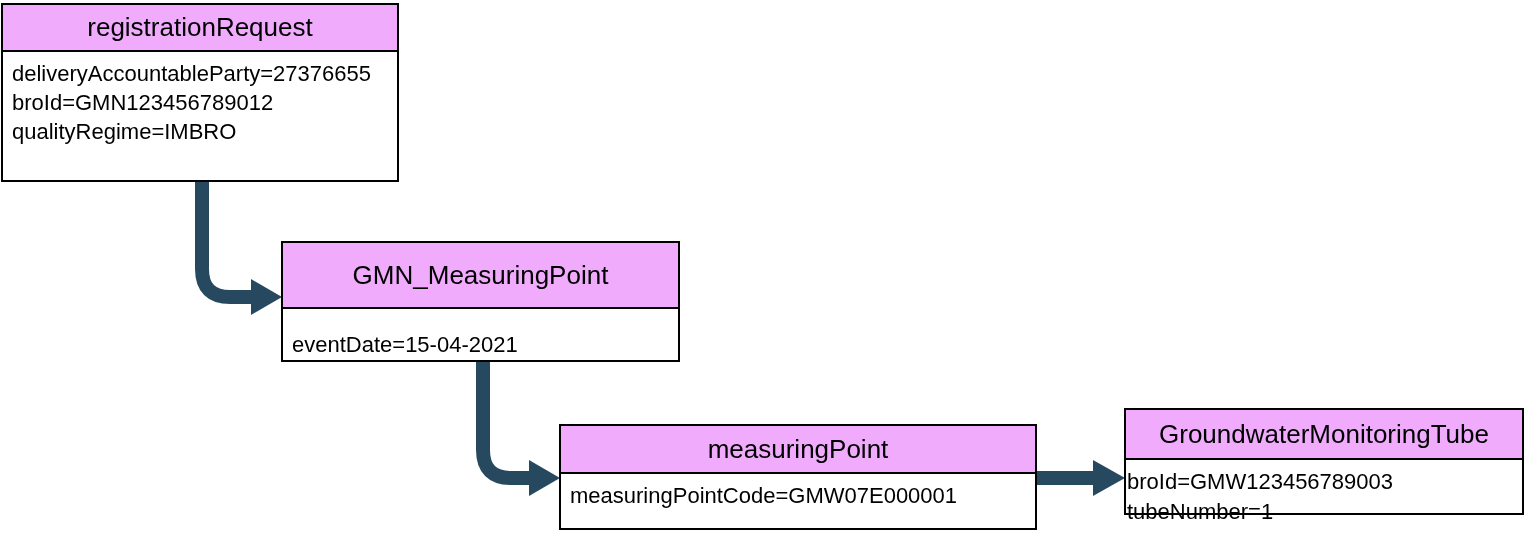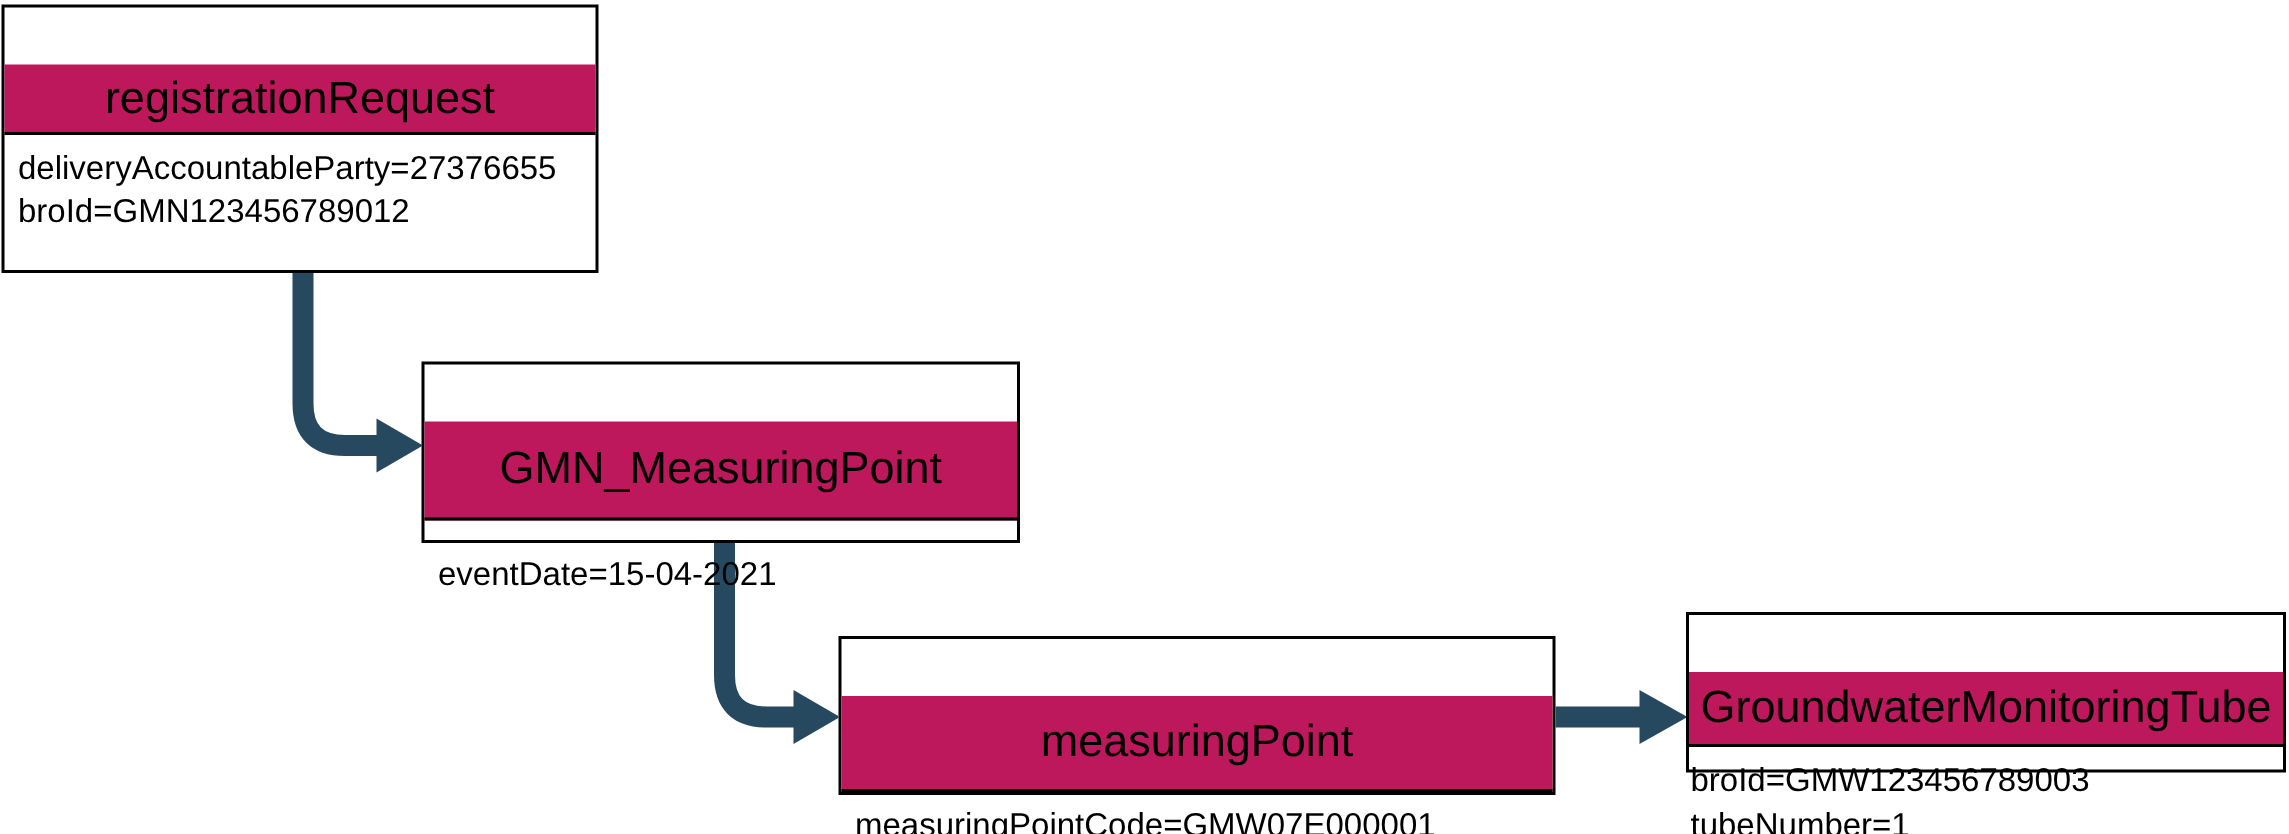--- a/index.html
+++ b/index.html
@@ -25,46 +25,45 @@
     pointer-events: none;
   }
   .node {
     position: absolute;
     box-sizing: border-box;
     background: #ffffff;
     border: 2px solid #000000;
   }
   .node-header {
     box-sizing: border-box;
-    background: #be185d;
+    background: #f0abfc;
     border-bottom: 2px solid #000000;
     display: flex;
     align-items: center;
     justify-content: center;
-    font-size: 30px;
+    font-size: 26px;
     white-space: nowrap;
     overflow: hidden;
-    margin-top: 38px;
   }
   .node-body {
     box-sizing: border-box;
     font-size: 22px;
     line-height: 29px;
     padding: 7px 4px 0 9px;
     white-space: nowrap;
     overflow: hidden;
   }
   
   #node-registration-request { left: 1px;    top: 3px;   width: 398px; height: 179px; }
   #node-registration-request .node-header { height: 47px; }
   #node-gmn-measuring-point  { left: 281px;  top: 241px; width: 399px; height: 121px; }
   #node-gmn-measuring-point .node-header { height: 66px; }
   #node-gmn-measuring-point .node-body   { padding-top: 21px; }
   #node-measuring-point      { left: 559px;  top: 424px; width: 478px; height: 106px; }
-  #node-measuring-point .node-header { height: 64px; }
+  #node-measuring-point .node-header { height: 48px; }
   #node-groundwater-monitoring-tube { left: 1124px; top: 408px; width: 400px; height: 107px; }
   #node-groundwater-monitoring-tube .node-header { height: 50px; }
   #node-groundwater-monitoring-tube .node-body   { line-height: 30px; padding-left: 1px; }
 </style>
 </head>
 <body>
 
 <div id="canvas">
 
   <svg id="arrow-layer" viewBox="0 0 1526 556" xmlns="http://www.w3.org/2000/svg">
@@ -83,20 +82,21 @@
       <path d="M1037,478 L1096,478" fill="none" stroke-width="14" stroke="#27495f"></path>
       <polygon points="1093,460 1125,478 1093,496" fill="#27495f"></polygon>
     </g>
   </svg>
 
   <div class="node" id="node-registration-request">
     <div class="node-header">registrationRequest</div>
     <div class="node-body">
       <div>deliveryAccountableParty=27376655</div>
       <div>broId=GMN123456789012</div>
+      <div>qualityRegime=IMBRO</div>
     </div>
   </div>
 
   <div class="node" id="node-gmn-measuring-point">
     <div class="node-header">GMN_MeasuringPoint</div>
     <div class="node-body">
       <div>eventDate=15-04-2021</div>
     </div>
   </div>
 

